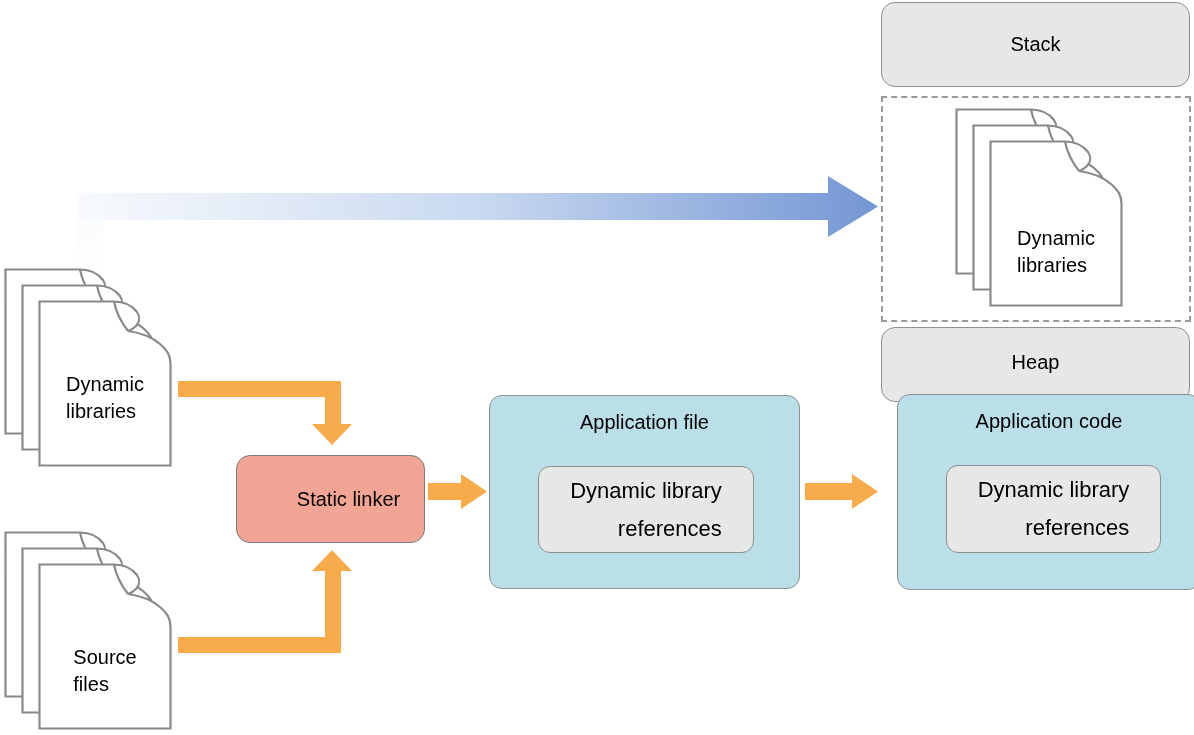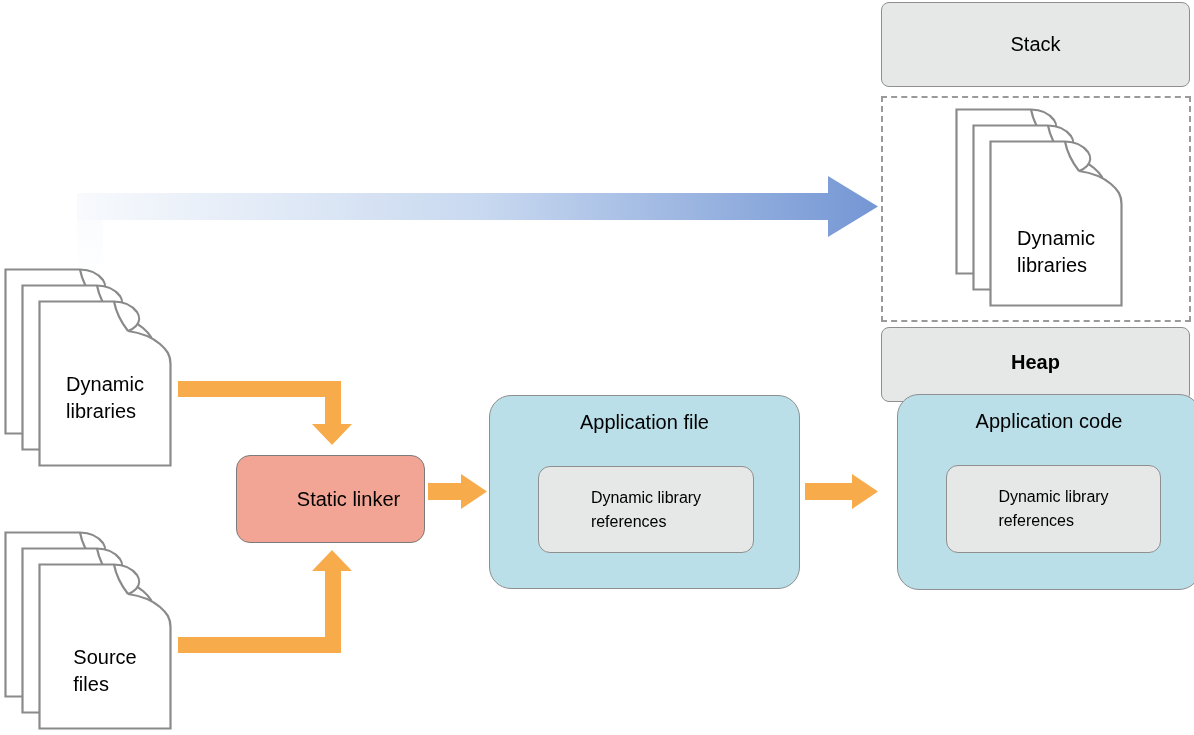--- a/index.html
+++ b/index.html
@@ -3,25 +3,25 @@
 <meta charset="utf-8">
 <style>
   html,body{margin:0;padding:0;background:#fff;}
   .canvas{
     position:relative;width:1194px;height:735px;background:#fff;overflow:hidden;
     font-family:"Liberation Sans",sans-serif;color:#000;
   }
   .abs{position:absolute;box-sizing:border-box;}
   svg{display:block;}
   .box{position:absolute;box-sizing:border-box;}
-  .gray-box{background:var(--box-gray);border:1.7px solid var(--border-gray);border-radius:8px;}
-  .blue-box{background:var(--box-blue);border:1.7px solid var(--border-gray);border-radius:22px;}
+  .gray-box{background:var(--box-gray);border:1.7px solid var(--border-gray);border-radius:14px;}
+  .blue-box{background:var(--box-blue);border:1.7px solid var(--border-gray);border-radius:13px;}
   .inner-box{background:var(--box-gray);border:1.5px solid var(--border-gray);border-radius:12px;
-    display:flex;align-items:center;justify-content:center;text-align:left;
-    font-size:16px;line-height:24px;white-space:pre-line;}
+    display:flex;align-items:center;justify-content:center;text-align:right;
+    font-size:22px;line-height:38px;white-space:pre-line;}
   .salmon-box{background:var(--box-salmon);border:1.7px solid #7b7b7b;border-radius:14px;
     display:flex;align-items:center;justify-content:center;font-size:20px;}
   .dashed-box{background:#fff;border:2px dashed #9a9a9a;}
   .center-label{display:flex;align-items:center;justify-content:center;font-size:20px;}
   .box-title{position:absolute;left:0;right:0;top:15px;text-align:center;font-size:20px;}
   .doc-label{position:absolute;display:flex;align-items:center;justify-content:center;
     text-align:left;font-size:20px;line-height:27px;white-space:pre-line;}
   .arrows{position:absolute;left:0;top:0;z-index:1;}
   .layer2{z-index:2;}
 </style>
@@ -75,21 +75,21 @@
           <path fill="#fff" d="M1.5,1.5 H76 C86,1.5 94,5.5 99,12 C102,16.5 102,22 98,26 C95.5,28.5 93,30.2 90,31 C104,33 115,38 122,44 C129,50 132.5,55 132.5,64 V165.5 H1.5 Z"></path>
           <path d="M76,1.5 C78,12 83,22 90,31"></path>
         </g>
       </svg>
     </div>
     <div class="doc-label" style="left:106px;top:42px;width:134px;height:167px;padding-top:28px;">Dynamic
 libraries</div>
   </div>
 
   <div class="box gray-box layer2" style="left:881px;top:327px;width:309px;height:75px;">
-    <div class="center-label" style="height:68px;font-weight:bold;">Heap</div>
+    <div class="center-label" style="height:68px;">Heap</div>
   </div>
 
   <div class="box blue-box layer2" style="left:881px;top:394px;width:304px;height:196px;margin-left:16px;">
     <div class="box-title">Application code</div>
     <div class="inner-box abs" style="left:48px;top:70px;width:215px;height:88px;">
       <span>Dynamic library
 references</span>
     </div>
   </div>
 

